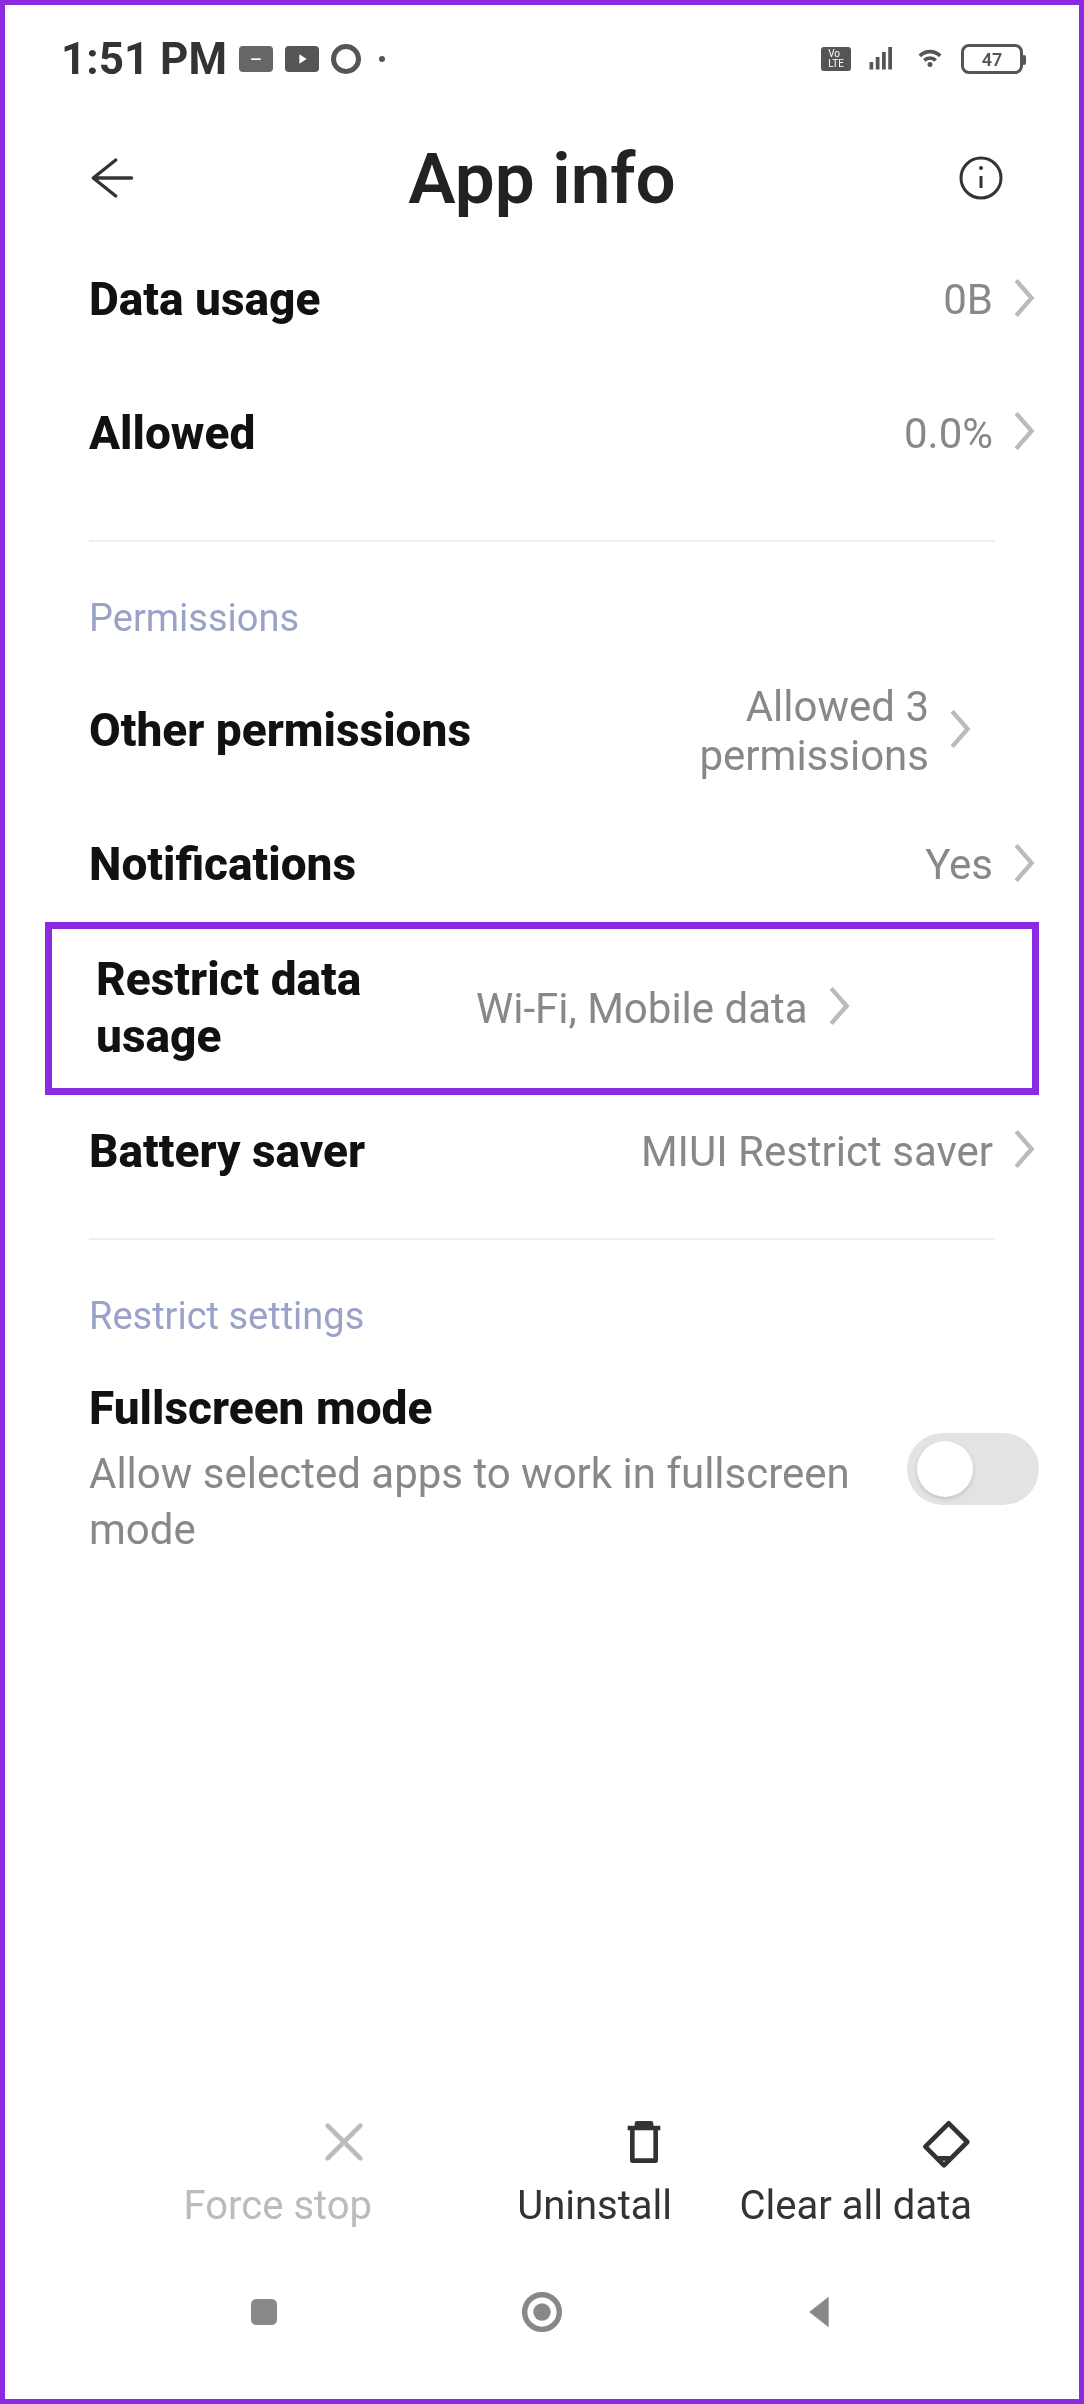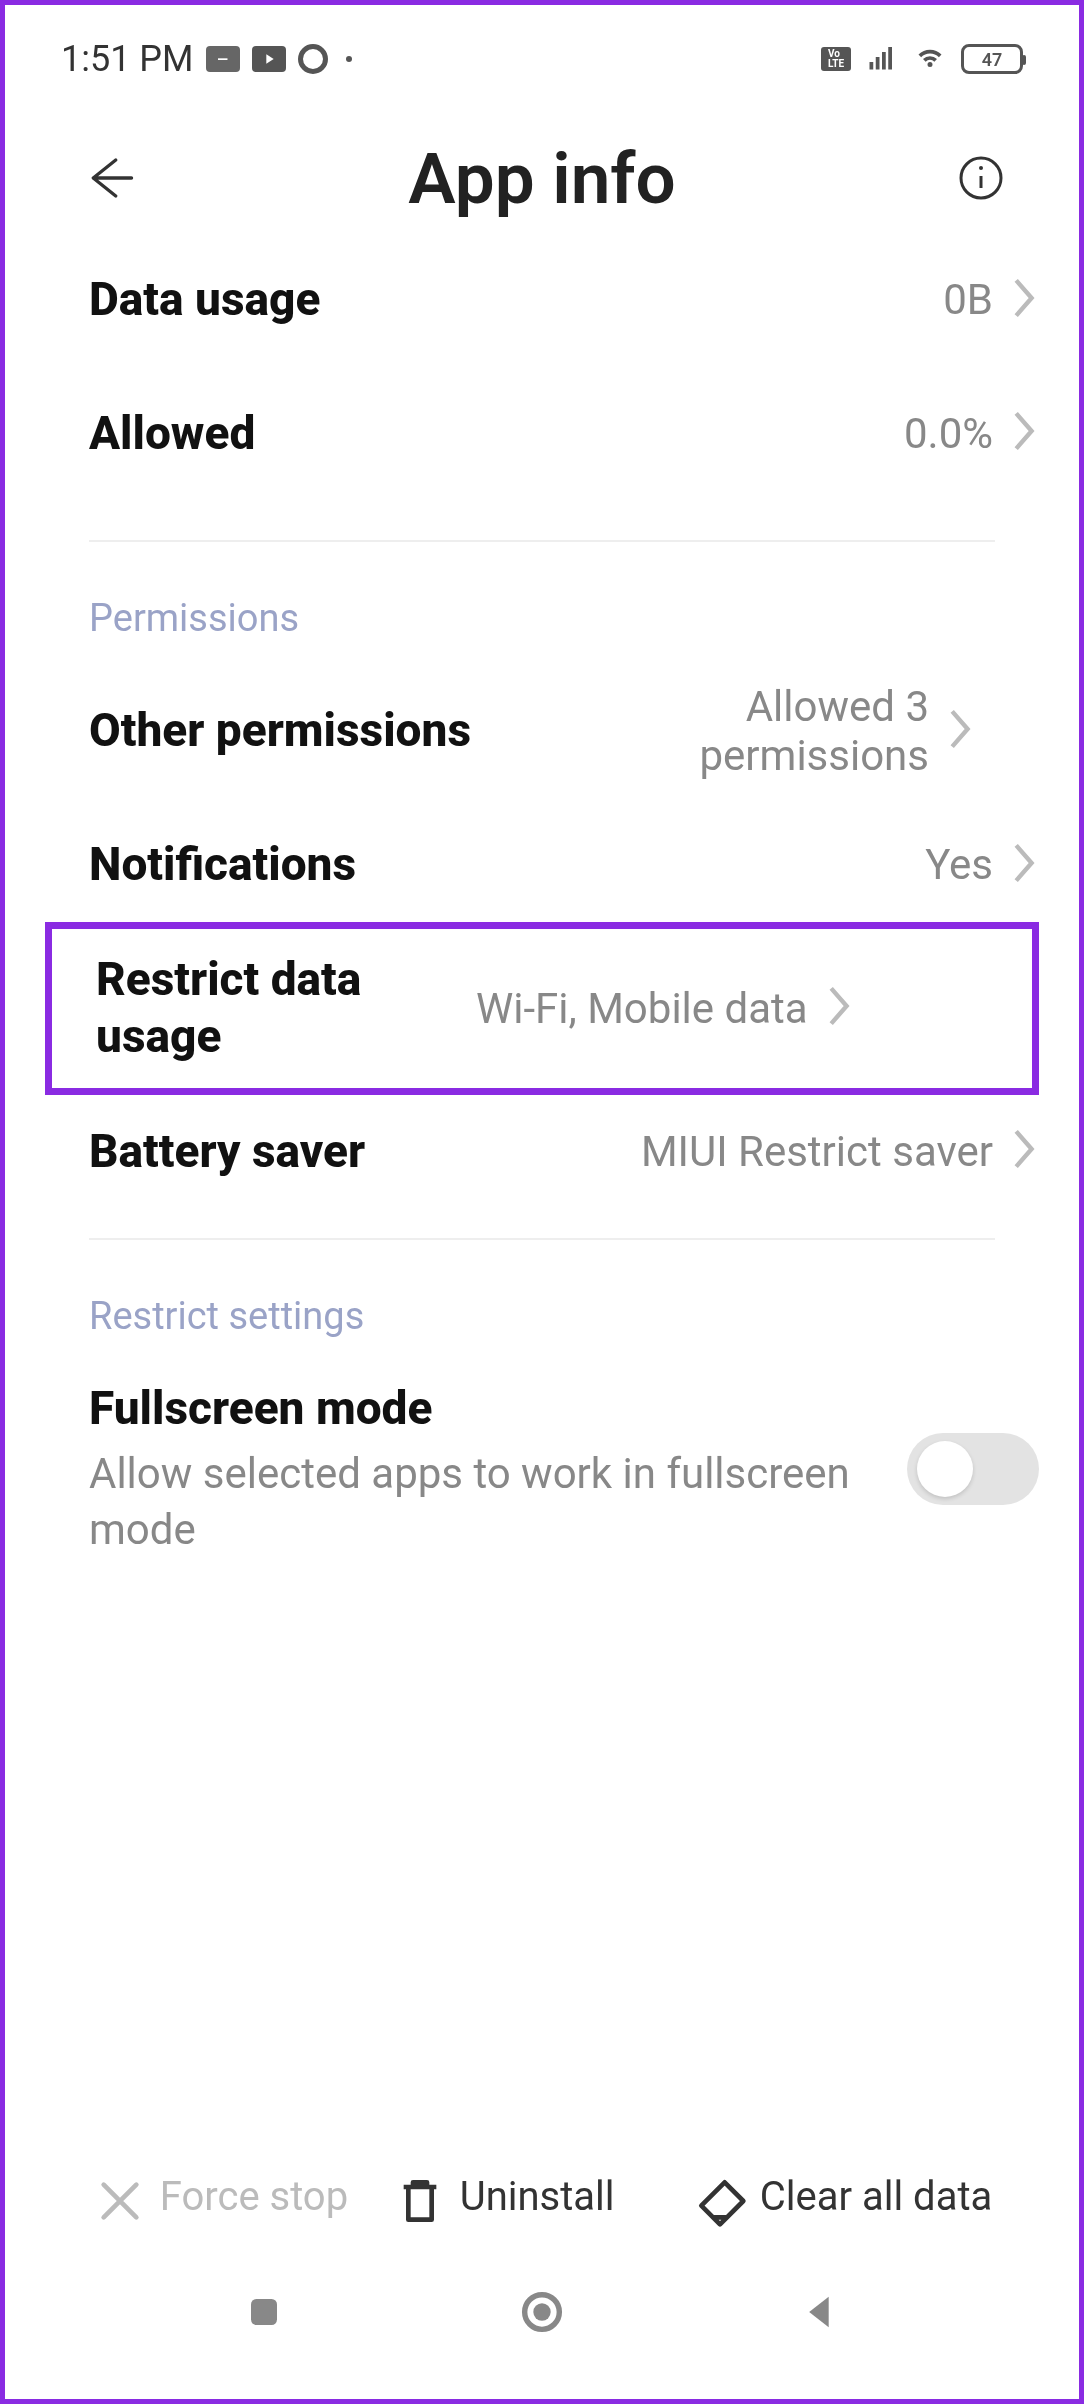--- a/index.html
+++ b/index.html
@@ -11,30 +11,30 @@
     position:relative;
     display:flex; flex-direction:column;
   }
   
   .status-bar {
     height:108px; display:flex; align-items:center; justify-content:space-between;
     padding:0 56px 0 56px;
     color:#555;
   }
   .status-left { display:flex; align-items:center; gap:12px; }
-  .status-time { font-size:36px; font-weight:400; color:#333; }
+  .status-time { font-size:44px; font-weight:700; color:#333; }
   .status-icon-box { width:34px; height:26px; background:#666; border-radius:4px; display:flex; align-items:center; justify-content:center; }
   .status-icon-box span { color:#fff; font-size:14px; font-weight:700; }
   .status-play { width:34px; height:26px; background:#555; border-radius:4px; display:flex; align-items:center; justify-content:center; }
   .status-play svg { width:16px; height:16px; fill:#fff; }
   .status-circle { width:30px; height:30px; border:5px solid #555; border-radius:50%; }
   .status-dot { width:6px; height:6px; background:#555; border-radius:50%; margin-left:6px; }
   .status-right { display:flex; align-items:center; gap:14px; }
   .volte { width:30px; height:24px; background:#555; border-radius:3px; display:flex; align-items:center; justify-content:center; }
-  .volte span { color:#fff; font-size:10px; font-weight:700; line-height:1; }
+  .volte span { color:#fff; font-size:10px; font-weight:400; line-height:1; }
   .signal svg, .wifi svg { width:34px; height:30px; fill:#555; }
   .battery-pill { width:62px; height:30px; border:3px solid #555; border-radius:8px; position:relative; display:flex; align-items:center; justify-content:center; }
   .battery-pill::after { content:""; position:absolute; right:-6px; top:8px; width:4px; height:10px; background:#555; border-radius:2px; }
   .battery-pill span { font-size:18px; font-weight:600; color:#555; }
   
   .header { height:130px; display:flex; align-items:center; padding:0 70px; position:relative; }
   .back-btn { width:68px; height:68px; display:flex; align-items:center; justify-content:center; }
   .back-btn svg { width:54px; height:54px; stroke:#333; stroke-width:3; fill:none; }
   .header-title { position:absolute; left:0; right:0; text-align:center; font-size:71px; font-weight:600; color:#222; pointer-events:none; }
   .info-btn { margin-left:auto; width:56px; height:56px; display:flex; align-items:center; justify-content:center; }
@@ -53,21 +53,21 @@
   .section-label { font-size:38px; color:#9aa3c7; padding:24px 84px 14px; }
   .highlight { border:7px solid #8a2be2; margin:0 40px; padding:22px 44px 22px 44px; }
   .highlight .chev { margin-right:-4px; }
   .toggle { width:132px; height:72px; background:#e3e3e3; border-radius:36px; position:relative; margin-left:20px; }
   .toggle-knob { width:56px; height:56px; background:#fff; border-radius:50%; position:absolute; top:8px; left:10px; box-shadow:0 2px 4px rgba(0,0,0,.15); }
   
   .action-bar {
     position:absolute; bottom:170px; left:0; right:0;
     display:flex; justify-content:center; gap:40px; padding:0 60px;
   }
-  .action { display:flex; flex-direction:row; align-items:flex-start; gap:12px; min-width:260px; }
+  .action { display:flex; flex-direction:column; align-items:flex-end; gap:12px; min-width:260px; }
   .action svg { width:56px; height:56px; stroke-width:4; fill:none; }
   .action-label { font-size:40px; }
   .action.disabled .action-label { color:#bbb; }
   .action.disabled svg { stroke:#bbb; }
   .action.enabled .action-label { color:#333; }
   .action.enabled svg { stroke:#333; }
   
   .nav-bar {
     position:absolute; bottom:30px; left:0; right:0; height:110px;
     display:flex; align-items:center; justify-content:space-around;

